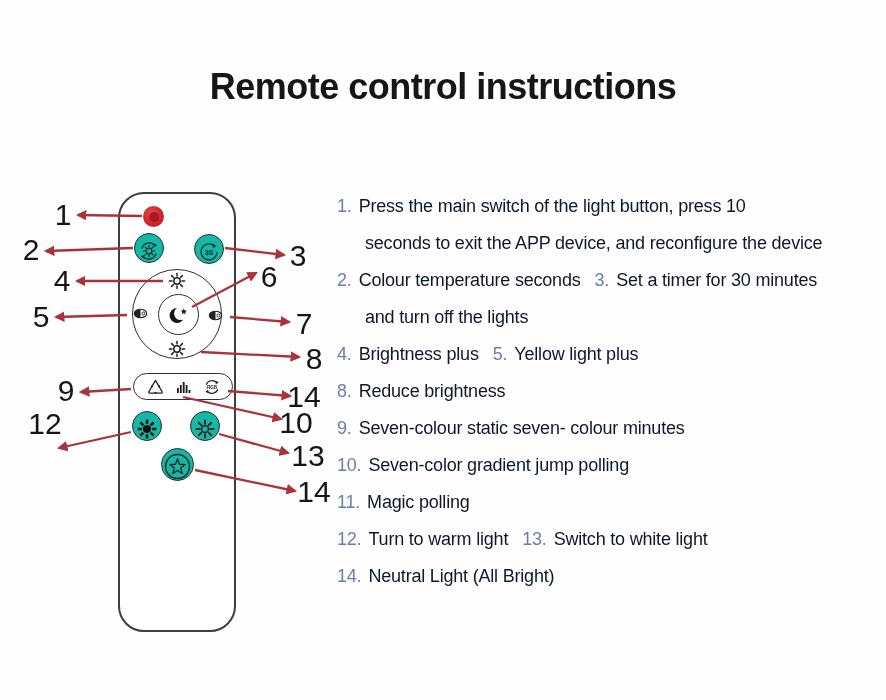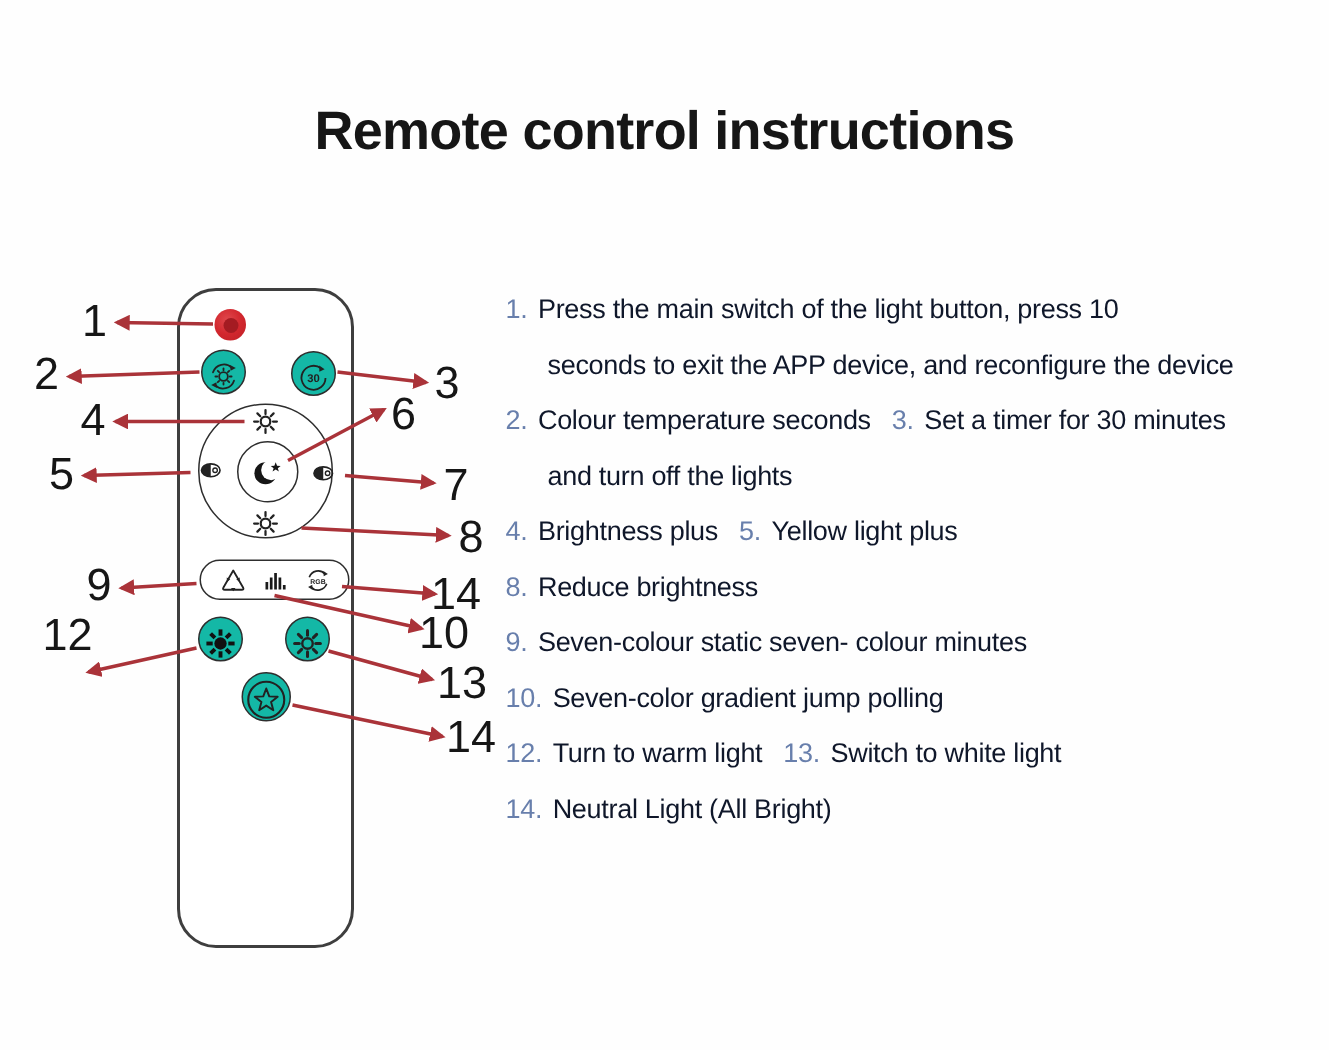--- a/index.html
+++ b/index.html
@@ -251,17 +251,18 @@
 
   <div class="instructions" id="instructions">
       <div class="iline"><span class="seg"><span class="inum">1.</span><span class="itxt">Press the main switch of the light button, press 10</span></span></div>
       <div class="iline indent"><span class="seg"><span class="itxt">seconds to exit the APP device, and reconfigure the device</span></span></div>
       <div class="iline"><span class="seg"><span class="inum">2.</span><span class="itxt">Colour temperature seconds</span></span><span class="seg"><span class="inum">3.</span><span class="itxt">Set a timer for 30 minutes</span></span></div>
       <div class="iline indent"><span class="seg"><span class="itxt">and turn off the lights</span></span></div>
       <div class="iline"><span class="seg"><span class="inum">4.</span><span class="itxt">Brightness plus</span></span><span class="seg"><span class="inum">5.</span><span class="itxt">Yellow light plus</span></span></div>
       <div class="iline"><span class="seg"><span class="inum">8.</span><span class="itxt">Reduce brightness</span></span></div>
       <div class="iline"><span class="seg"><span class="inum">9.</span><span class="itxt">Seven-colour static seven- colour minutes</span></span></div>
       <div class="iline"><span class="seg"><span class="inum">10.</span><span class="itxt">Seven-color gradient jump polling</span></span></div>
+      <div class="iline"><span class="seg"><span class="inum">11.</span><span class="itxt">Magic polling</span></span></div>
       <div class="iline"><span class="seg"><span class="inum">12.</span><span class="itxt">Turn to warm light</span></span><span class="seg"><span class="inum">13.</span><span class="itxt">Switch to white light</span></span></div>
       <div class="iline"><span class="seg"><span class="inum">14.</span><span class="itxt">Neutral Light (All Bright)</span></span></div>
     </div>
 
 </div>
 
 </body></html>

